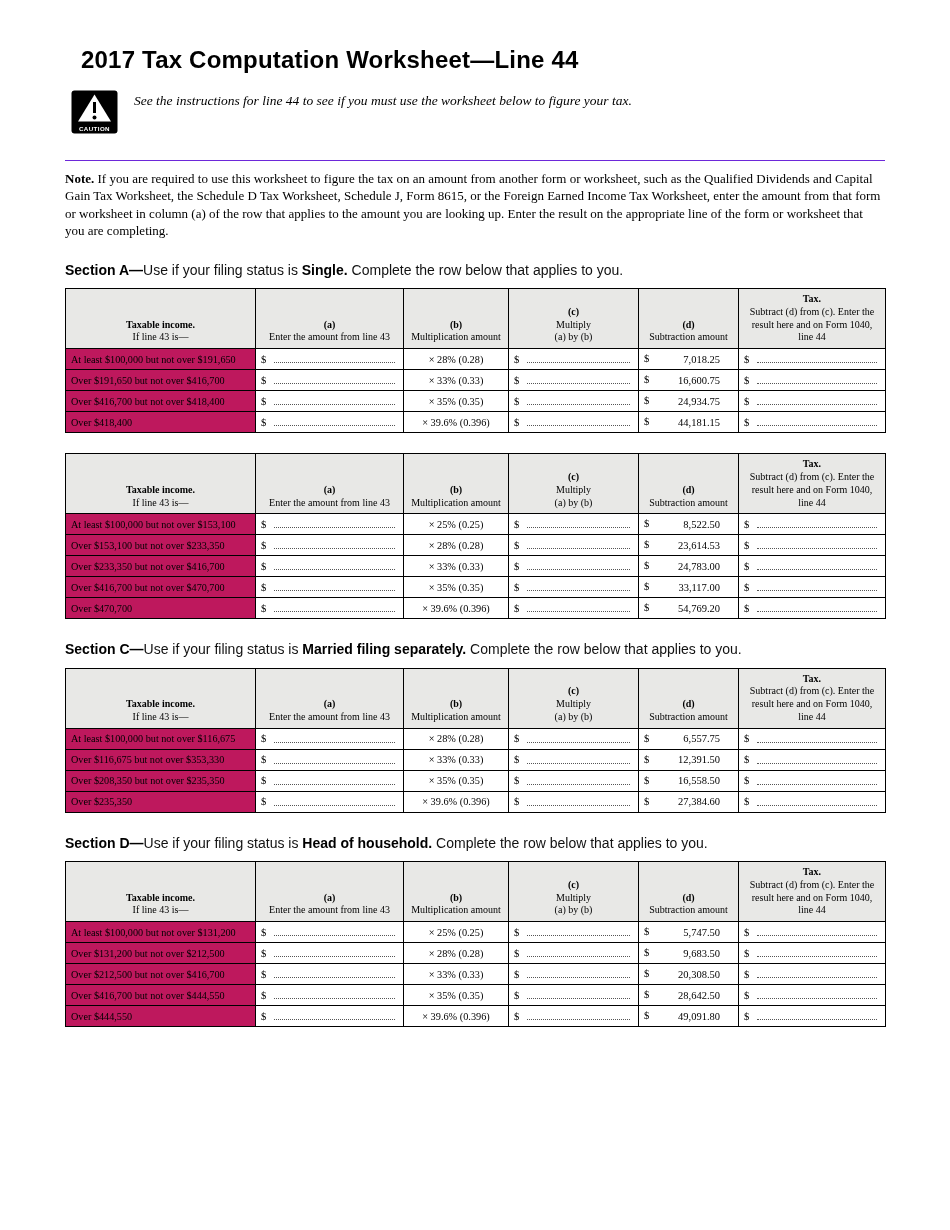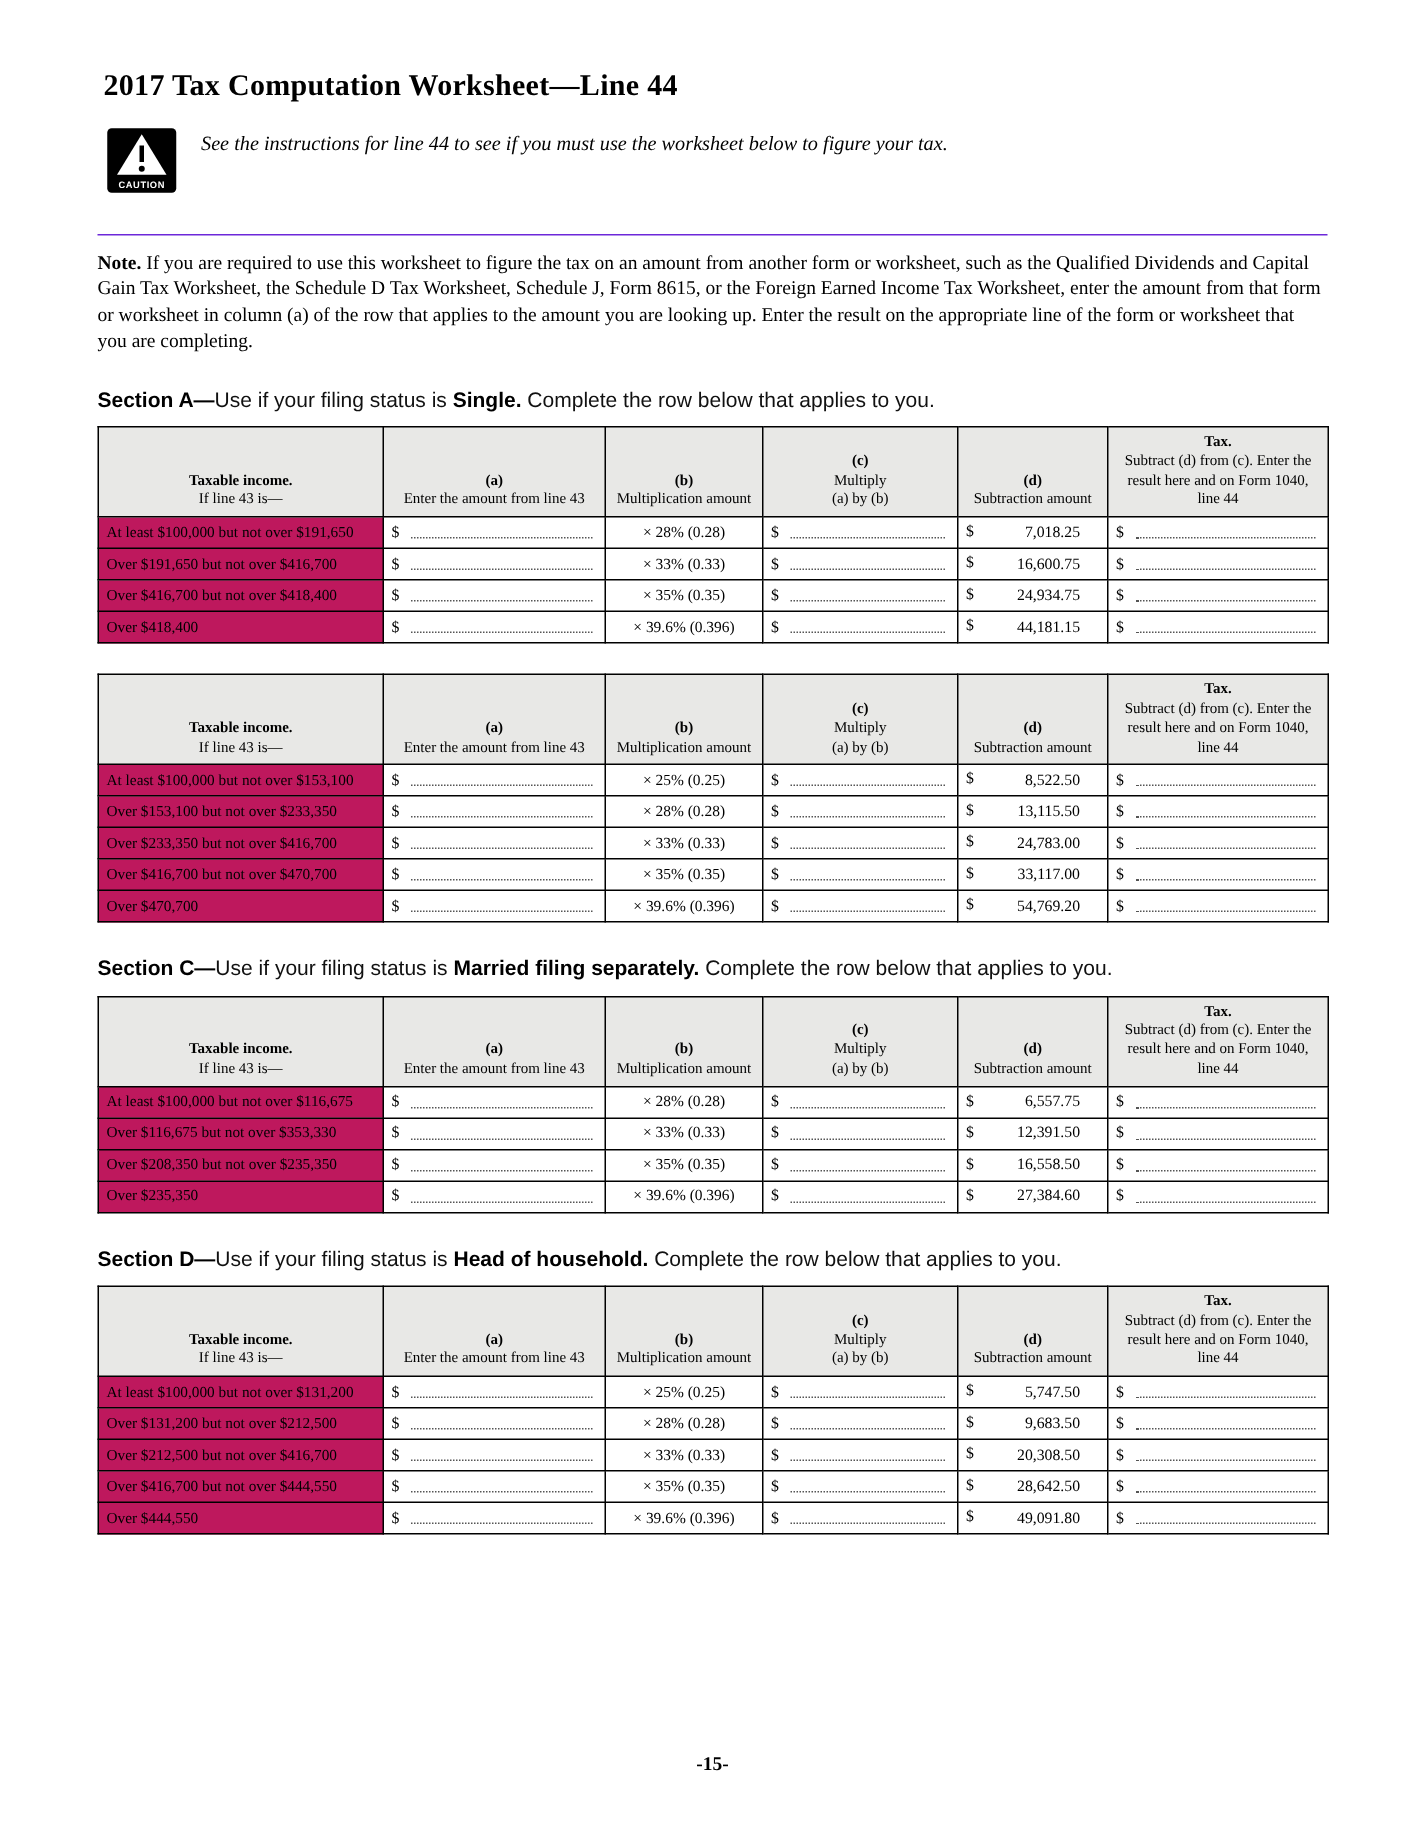--- a/index.html
+++ b/index.html
@@ -3,22 +3,22 @@
 <meta charset="utf-8">
 <style>
   * { box-sizing: border-box; }
   html, body { margin: 0; padding: 0; background: #f2f2f2; }
   .page {
     width: 950px; height: 1230px; margin: 0 auto; background: #ffffff;
     position: relative; padding: 46px 65px 0 65px;
     font-family: "Liberation Serif", serif; color: #000;
   }
   .doc-title {
-    font-family: Liberation Serif, serif;
-    font-size: 20px; font-weight: bold; margin: 0 0 16px 4px; letter-spacing: 0.2px;
+    font-family: Liberation Sans, sans-serif;
+    font-size: 24px; font-weight: bold; margin: 0 0 16px 16px; letter-spacing: 0.2px;
   }
   .caution-row { display: flex; align-items: flex-start; gap: 16px; margin: 4px 0 22px 6px; min-height: 48px; }
   .caution-icon { flex: 0 0 auto; }
   .caution-text { font-style: italic; font-size: 13.5px; margin: 3px 0 0 0; }
   .note-block {
     border-top: 1px solid #6d28d9; padding-top: 9px; margin-bottom: 14px;
     font-size: 13px; line-height: 1.34; text-align: left;
   }
   .note-label { font-weight: bold; }
   .section { margin-top: 20px; }
@@ -314,21 +314,21 @@
               <td class="mult">× 28% (0.28)</td>
               <td class="entry">
                 <div class="cellflex">
                   <span class="dollar">$</span>
                   <span class="leader"></span>
                 </div>
               </td>
               <td class="sub">
                 <div class="cellflex">
                   <span class="dollar">$</span>
-                  <span class="amt">13,115.50</span>
+                  <span class="amt">23,614.53</span>
                 </div>
               </td>
               <td class="entry">
                 <div class="cellflex">
                   <span class="dollar">$</span>
                   <span class="leader"></span>
                 </div>
               </td>
             </tr>
             <tr>
@@ -755,14 +755,13 @@
                   <span class="dollar">$</span>
                   <span class="leader"></span>
                 </div>
               </td>
             </tr>
           </tbody>
     </table>
   </section>
 </div>
 
-  <div class="page-number">-15-</div>
 </div>
 
 </body></html>

